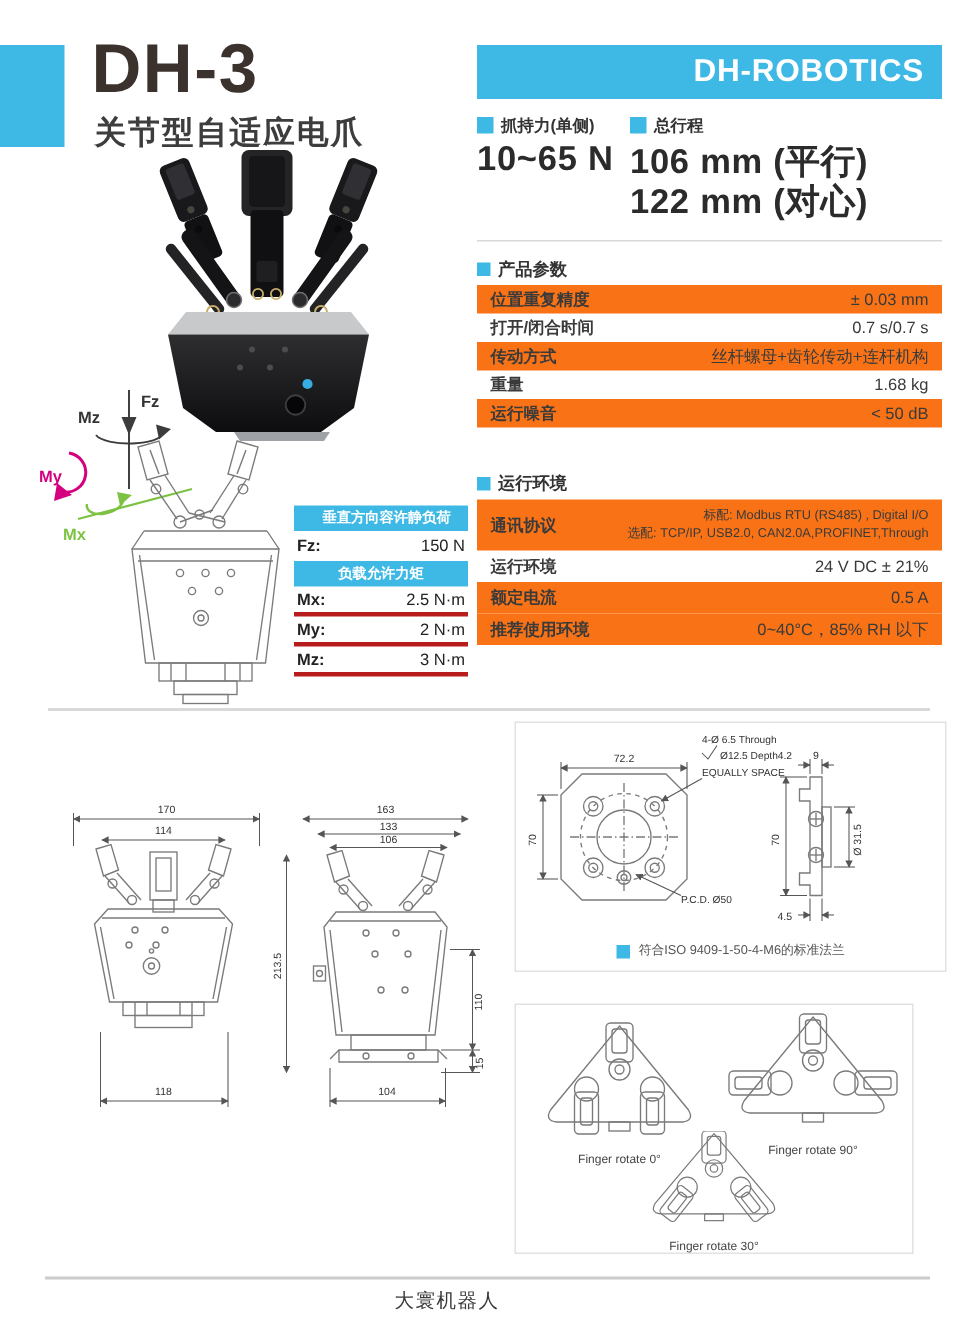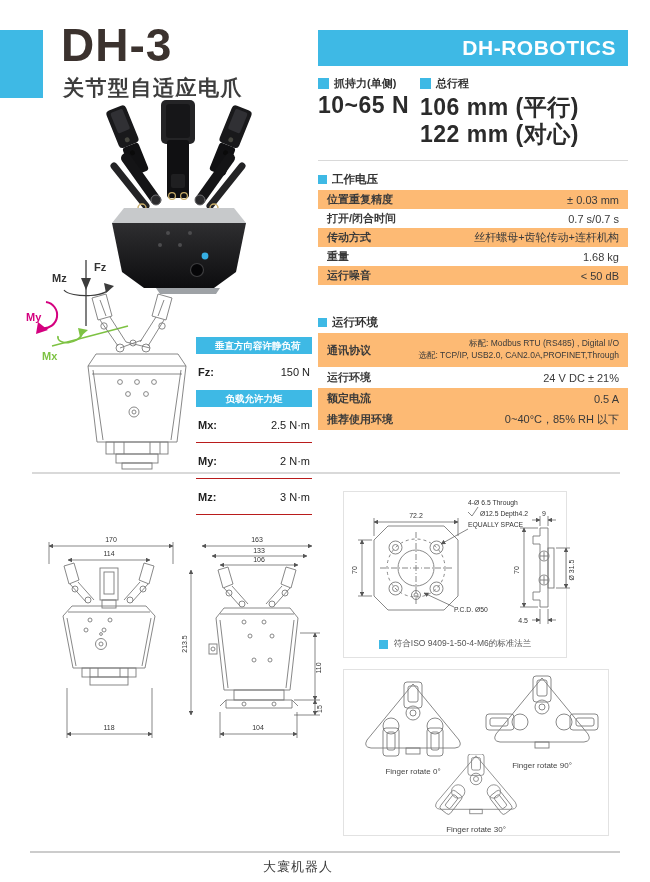--- a/index.html
+++ b/index.html
@@ -15,33 +15,33 @@
   .bullet { width:11px; height:11px; background:#3EB9E5; flex:none; }
   .bullet.small { width:9px; height:9px; }
   .spec-value { position:absolute; font-size:23px; font-weight:bold; color:#2b2b2b; letter-spacing:.5px; white-space:nowrap; }
 
   .divider { position:absolute; height:2px; background:#d9d9d9; }
 
   .section-title { position:absolute; display:flex; align-items:center; gap:5px; font-size:11.5px; font-weight:bold; color:#333; }
 
   .spec-table { position:absolute; width:310px; }
   .row { display:flex; justify-content:space-between; align-items:center; padding:0 9px; height:19px; font-size:11px; color:#3a3a3a; }
-  .row.gray { background:#fdba74; }
+  .row.gray { background:#f97316; }
   .row .lbl { font-weight:bold; white-space:nowrap; }
   .row .val { text-align:right; white-space:nowrap; }
   .row.tall { height:21px; }
   .row.comm { height:34px; }
   .comm-val { text-align:right; font-size:8.5px; line-height:1.4; color:#3a3a3a;margin-left:12px; }
 
   .load-table { position:absolute; left:196px; top:337px; width:116px; }
   .load-head { background:#3EB9E5; color:#fff; font-size:9.5px; font-weight:bold; height:17px; line-height:17px; padding-left:19px; }
   .load-head.center { text-align:center; padding-left:0; }
-  .load-row { display:flex; justify-content:space-between; align-items:center; height:36px; font-size:11px; color:#222; padding:0 2px; }
+  .load-row { display:flex; justify-content:space-between; align-items:center; height:20px; font-size:11px; color:#222; padding:0 2px; }
   .load-row .lbl { font-weight:bold; }
-  .load-row.bordered { border-bottom:1px solid #b91c1c;gap:23px; }
+  .load-row.bordered { border-bottom:3px solid #b91c1c;gap:23px; }
 
   .draw-box { position:absolute; border:1px solid #e2e2e2; background:#fff; }
   .flange-caption { position:absolute; left:0; right:0; bottom:7px; display:flex; justify-content:center; align-items:center; gap:6px; font-size:8.5px; color:#555; }
   .caption-bullet { width:9px; height:9px; background:#3EB9E5; flex:none; }
 
   .finger-fig { position:absolute; text-align:center; }
   .finger-label { font-size:8px; color:#444; margin-top:1px; }
 
   .footer-line { position:absolute; left:30px; top:851px; width:590px; height:2px; background:#ccc; }
   .footer-text { position:absolute; left:0; top:858px; width:596px; text-align:center; font-size:13px; color:#3a3a3a; letter-spacing:1px; }
@@ -71,21 +71,21 @@
     <span class="bullet"></span>
     <span>总行程</span>
   </div>
   <div class="spec-value" style="left:420px; top:92px;">106 mm (平行)</div>
   <div class="spec-value" style="left:420px; top:119px;">122 mm (对心)</div>
 
   <div class="divider" style="left:318px; top:160px; width:310px; height:1px;"></div>
 
   <div class="section-title" style="left:318px; top:172px;">
     <span class="bullet small"></span>
-    <span>工作电压</span>
+    <span>产品参数</span>
   </div>
   <div class="spec-table" style="left:318px; top:190px;">
     <div class="row gray">
       <span class="lbl">位置重复精度</span>
       <span class="val">± 0.03 mm</span>
     </div>
     <div class="row">
       <span class="lbl">打开/闭合时间</span>
       <span class="val">0.7 s/0.7 s</span>
     </div>
@@ -357,21 +357,21 @@
       <text class="dtx" x="293" y="174" text-anchor="middle" transform="rotate(-90 293 174)">110</text>
       <line class="dim" x1="287" y1="206" x2="287" y2="221" marker-start="url(#ar)" marker-end="url(#ar)"></line>
       <text class="dtx" x="294" y="215" text-anchor="middle" transform="rotate(-90 294 215)">15</text>
       <line class="dim" x1="192" y1="218" x2="192" y2="244"></line>
         <line class="dim" x1="269" y1="218" x2="269" y2="244"></line>
       <line class="dim" x1="192" y1="240" x2="269" y2="240" marker-start="url(#ar)" marker-end="url(#ar)"></line>
       <text class="dtx" x="230" y="236" text-anchor="middle">104</text>
     </g>
   </svg>
 
-  <div class="draw-box" style="left:343px; top:491px; width:224px; height:167px;">
+  <div class="draw-box" style="left:343px; top:481px; width:288px; height:167px;">
     <svg width="264" height="140" viewBox="0 0 264 140">
       <defs>
         <marker id="ar2" viewBox="0 0 10 10" refX="9" refY="5" markerWidth="7" markerHeight="7" orient="auto-start-reverse">
           <path d="M0,0 L10,5 L0,10 z" fill="#555"></path>
         </marker>
       </defs>
       <g>
         <path class="ink" d="M30,48 L44,34 L100,34 L114,48 L114,104 L100,118 L44,118 L30,104 Z"></path>
         <line class="ink" x1="36" y1="76" x2="108" y2="76" stroke-dasharray="6,2,1,2"></line>
         <line class="ink" x1="72" y1="40" x2="72" y2="112" stroke-dasharray="6,2,1,2"></line>

